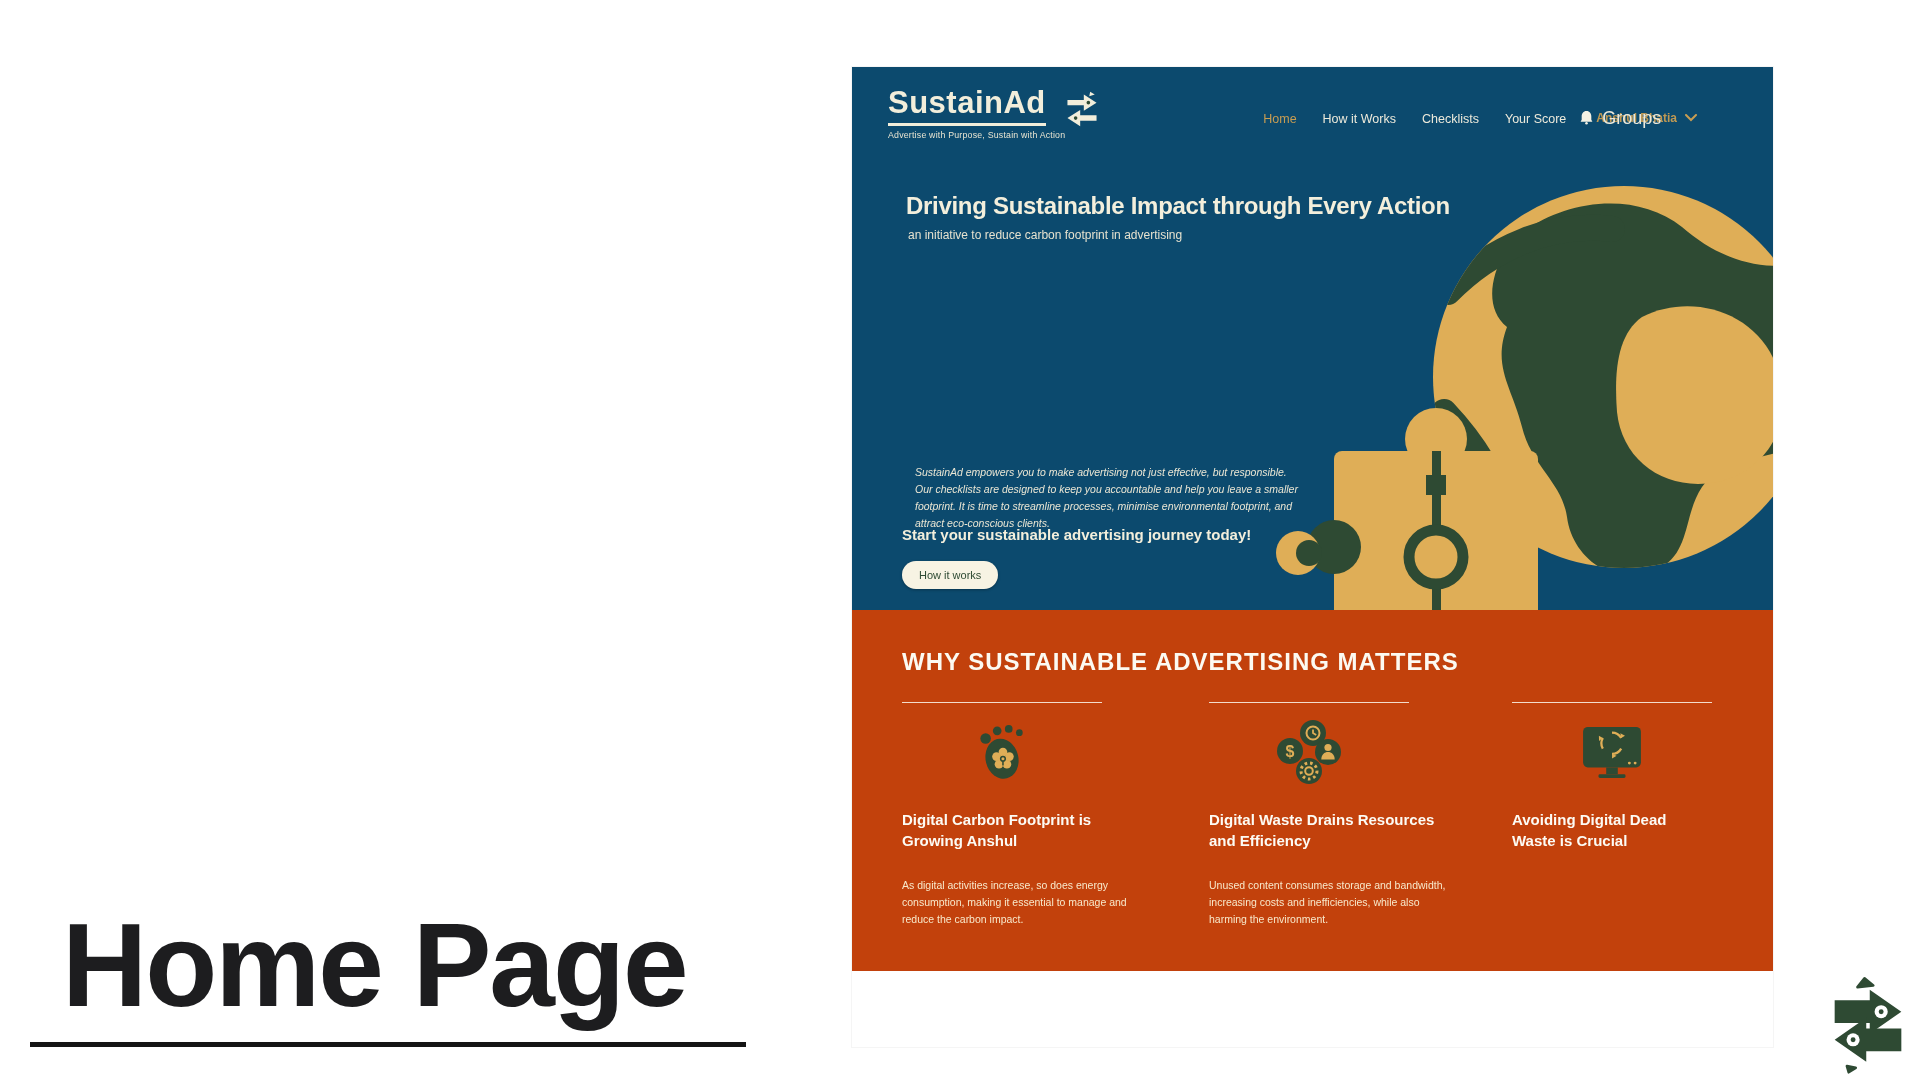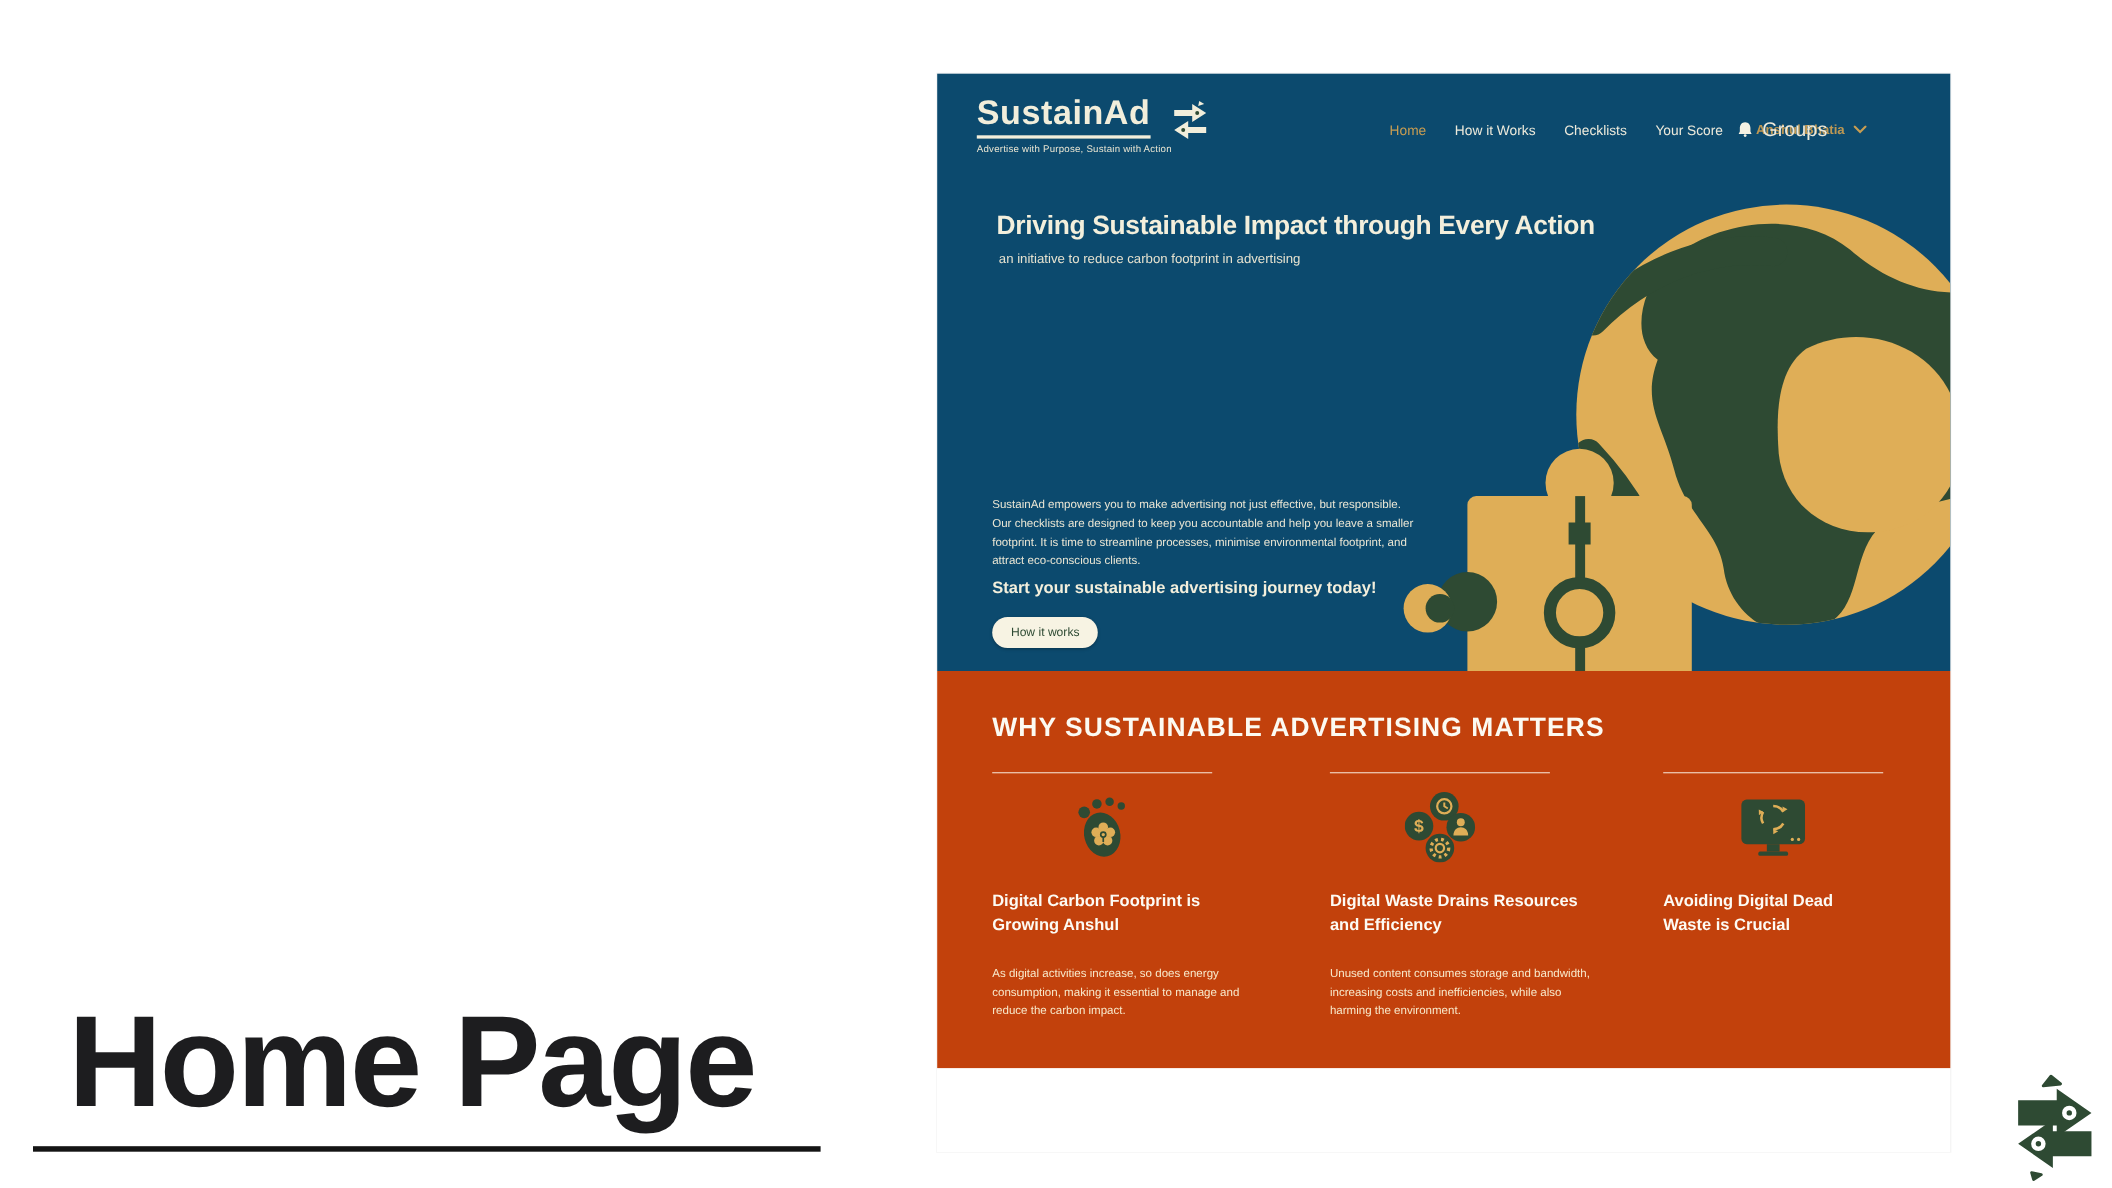--- a/index.html
+++ b/index.html
@@ -136,21 +136,21 @@
         <span class="user-name">Anshul Bhatia</span>
         <span class="groups-overlay">Groups</span>
         <svg class="chev" width="12" height="8" viewBox="0 0 12 8">
           <polyline points="1,1 6,6 11,1" stroke="#c89d52" stroke-width="2" fill="none" stroke-linecap="round"></polyline>
         </svg>
       </span>
     </nav>
 
     <h1 class="hero-heading" style="margin:0;">Driving Sustainable Impact through Every Action</h1>
     <div class="hero-sub">an initiative to reduce carbon footprint in advertising</div>
-    <p class="hero-body" style="margin:0;">SustainAd empowers you to make advertising not just effective, but responsible. Our checklists are designed to keep you accountable and help you leave a smaller footprint. It is time to streamline processes, minimise environmental footprint, and attract eco-conscious clients.</p>
+    <p class="hero-body" style="margin:13px;font-style:italic;">SustainAd empowers you to make advertising not just effective, but responsible. Our checklists are designed to keep you accountable and help you leave a smaller footprint. It is time to streamline processes, minimise environmental footprint, and attract eco-conscious clients.</p>
     <div class="hero-cta">Start your sustainable advertising journey today!</div>
     <button class="hero-btn">How it works</button>
   </div>
 
   <div class="why">
     <div class="why-heading">WHY SUSTAINABLE ADVERTISING MATTERS</div>
 
     <div class="card c0">
       <div class="card-rule"></div>
       <div class="card-iconwrap">

